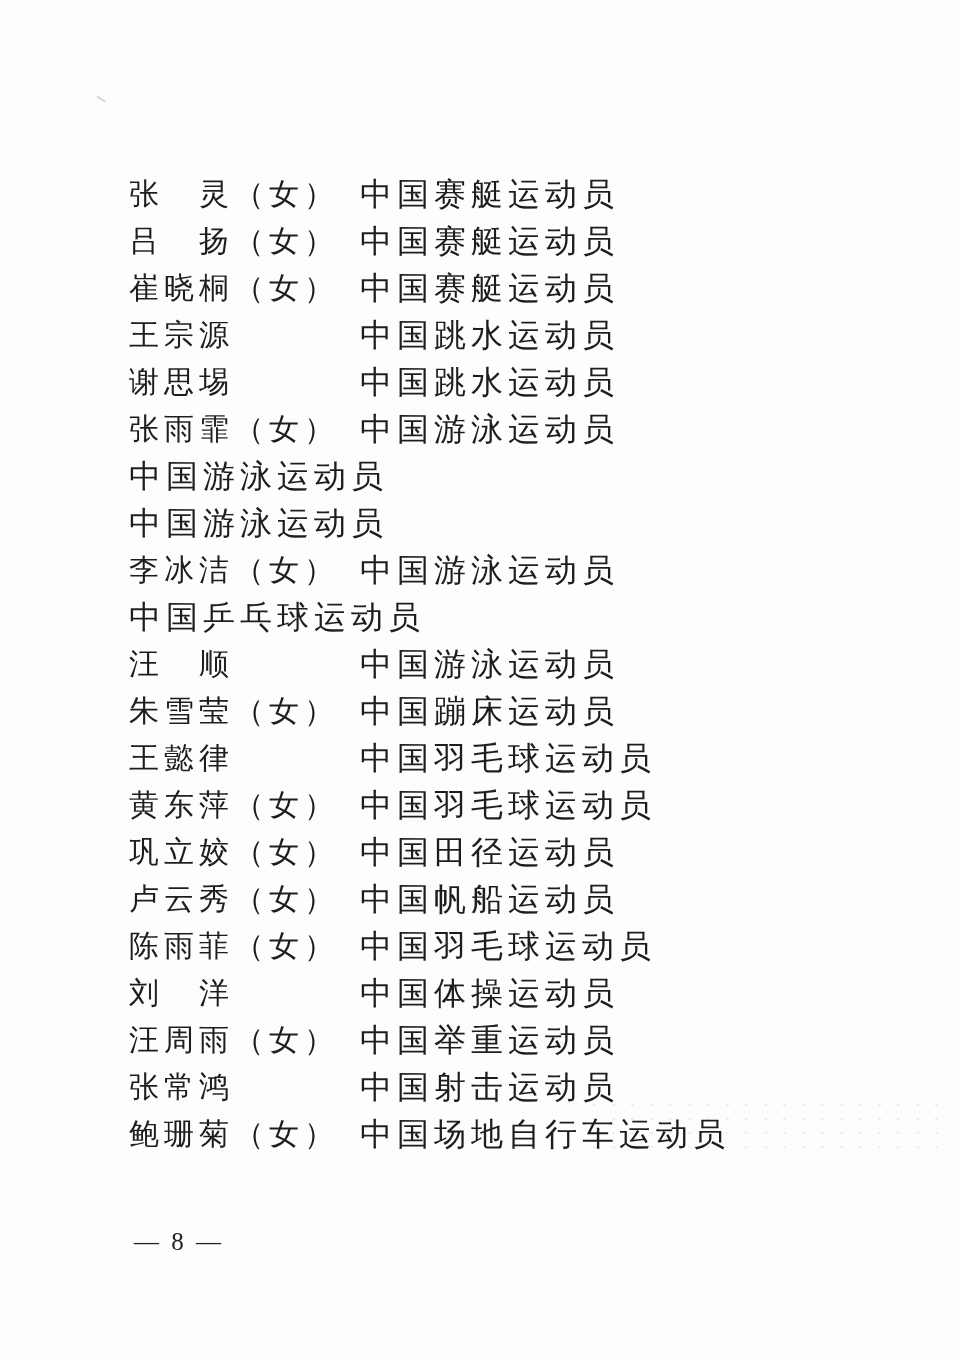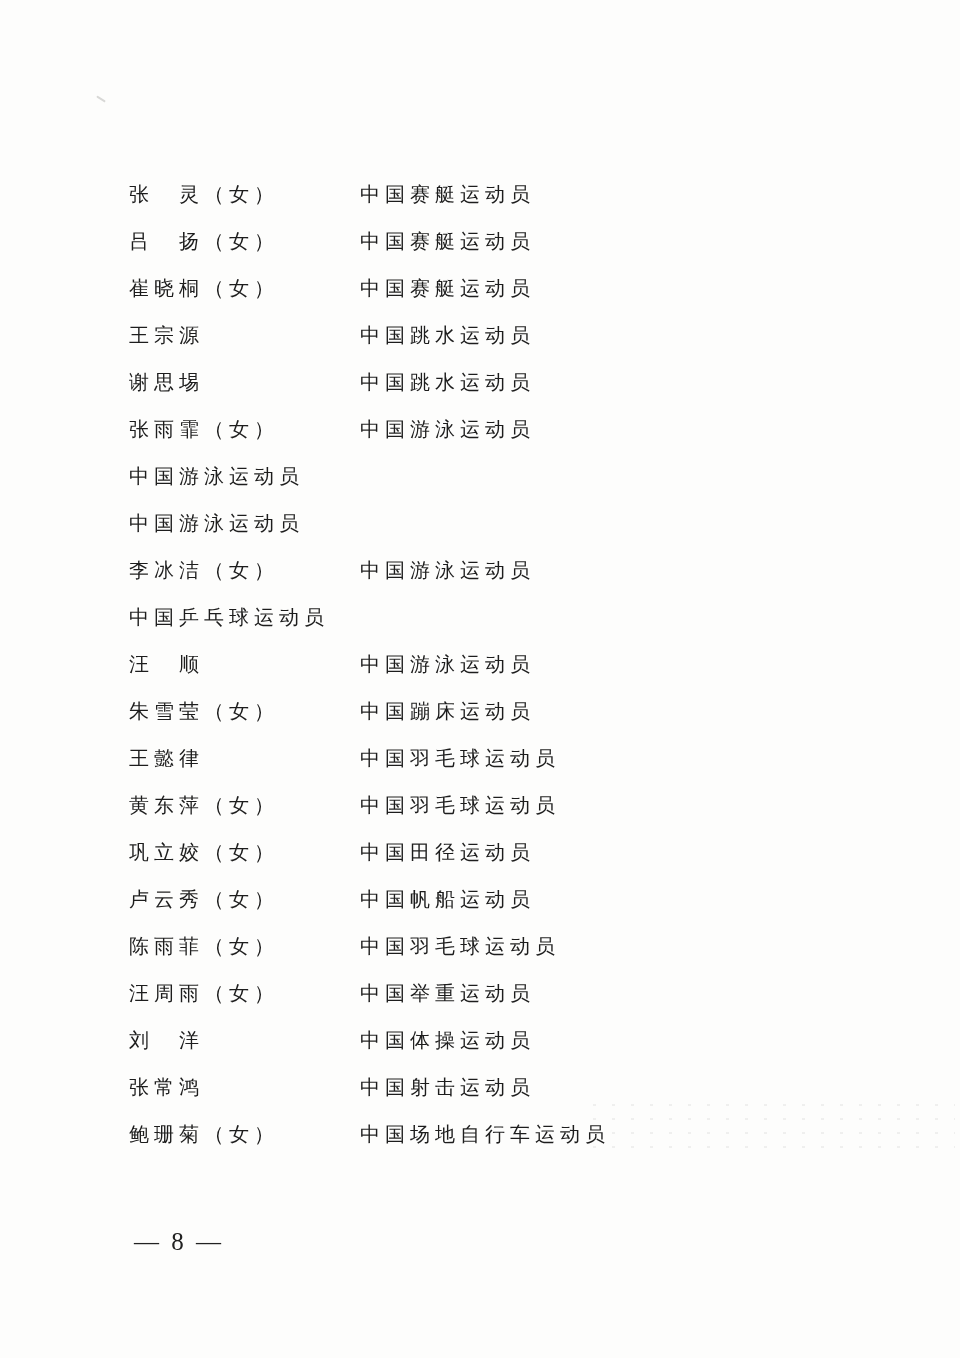--- a/index.html
+++ b/index.html
@@ -42,26 +42,26 @@
     top: 171px;
     right: 0;
   }
   .row {
     height: 47px;
     display: flex;
     align-items: center;
   }
   .name {
     flex: 0 0 231px;
-    font-size: 20px;
+    font-size: 30px;
     letter-spacing: 5px;
     white-space: pre;
   }
   .title {
-    font-size: 20px;
+    font-size: 32px;
     letter-spacing: 5px;
     white-space: pre;
   }
   .page-number {
     position: absolute;
     left: 134px;
     top: 1228px;
     font-size: 25px;
     letter-spacing: 3px;
     color: #222222;
@@ -150,27 +150,27 @@
       <span class="name">卢云秀（女）</span>
       <span class="title">中国帆船运动员</span>
     </div>
 
     <div class="row">
       <span class="name">陈雨菲（女）</span>
       <span class="title">中国羽毛球运动员</span>
     </div>
 
     <div class="row">
-      <span class="name">汪周雨（女）</span>
-      <span class="title">中国举重运动员</span>
+      <span class="name">刘　洋</span>
+      <span class="title">中国体操运动员</span>
     </div>
 
     <div class="row">
-      <span class="name">刘　洋</span>
-      <span class="title">中国体操运动员</span>
+      <span class="name">汪周雨（女）</span>
+      <span class="title">中国举重运动员</span>
     </div>
 
     <div class="row">
       <span class="name">张常鸿</span>
       <span class="title">中国射击运动员</span>
     </div>
 
     <div class="row">
       <span class="name">鲍珊菊（女）</span>
       <span class="title">中国场地自行车运动员</span>

